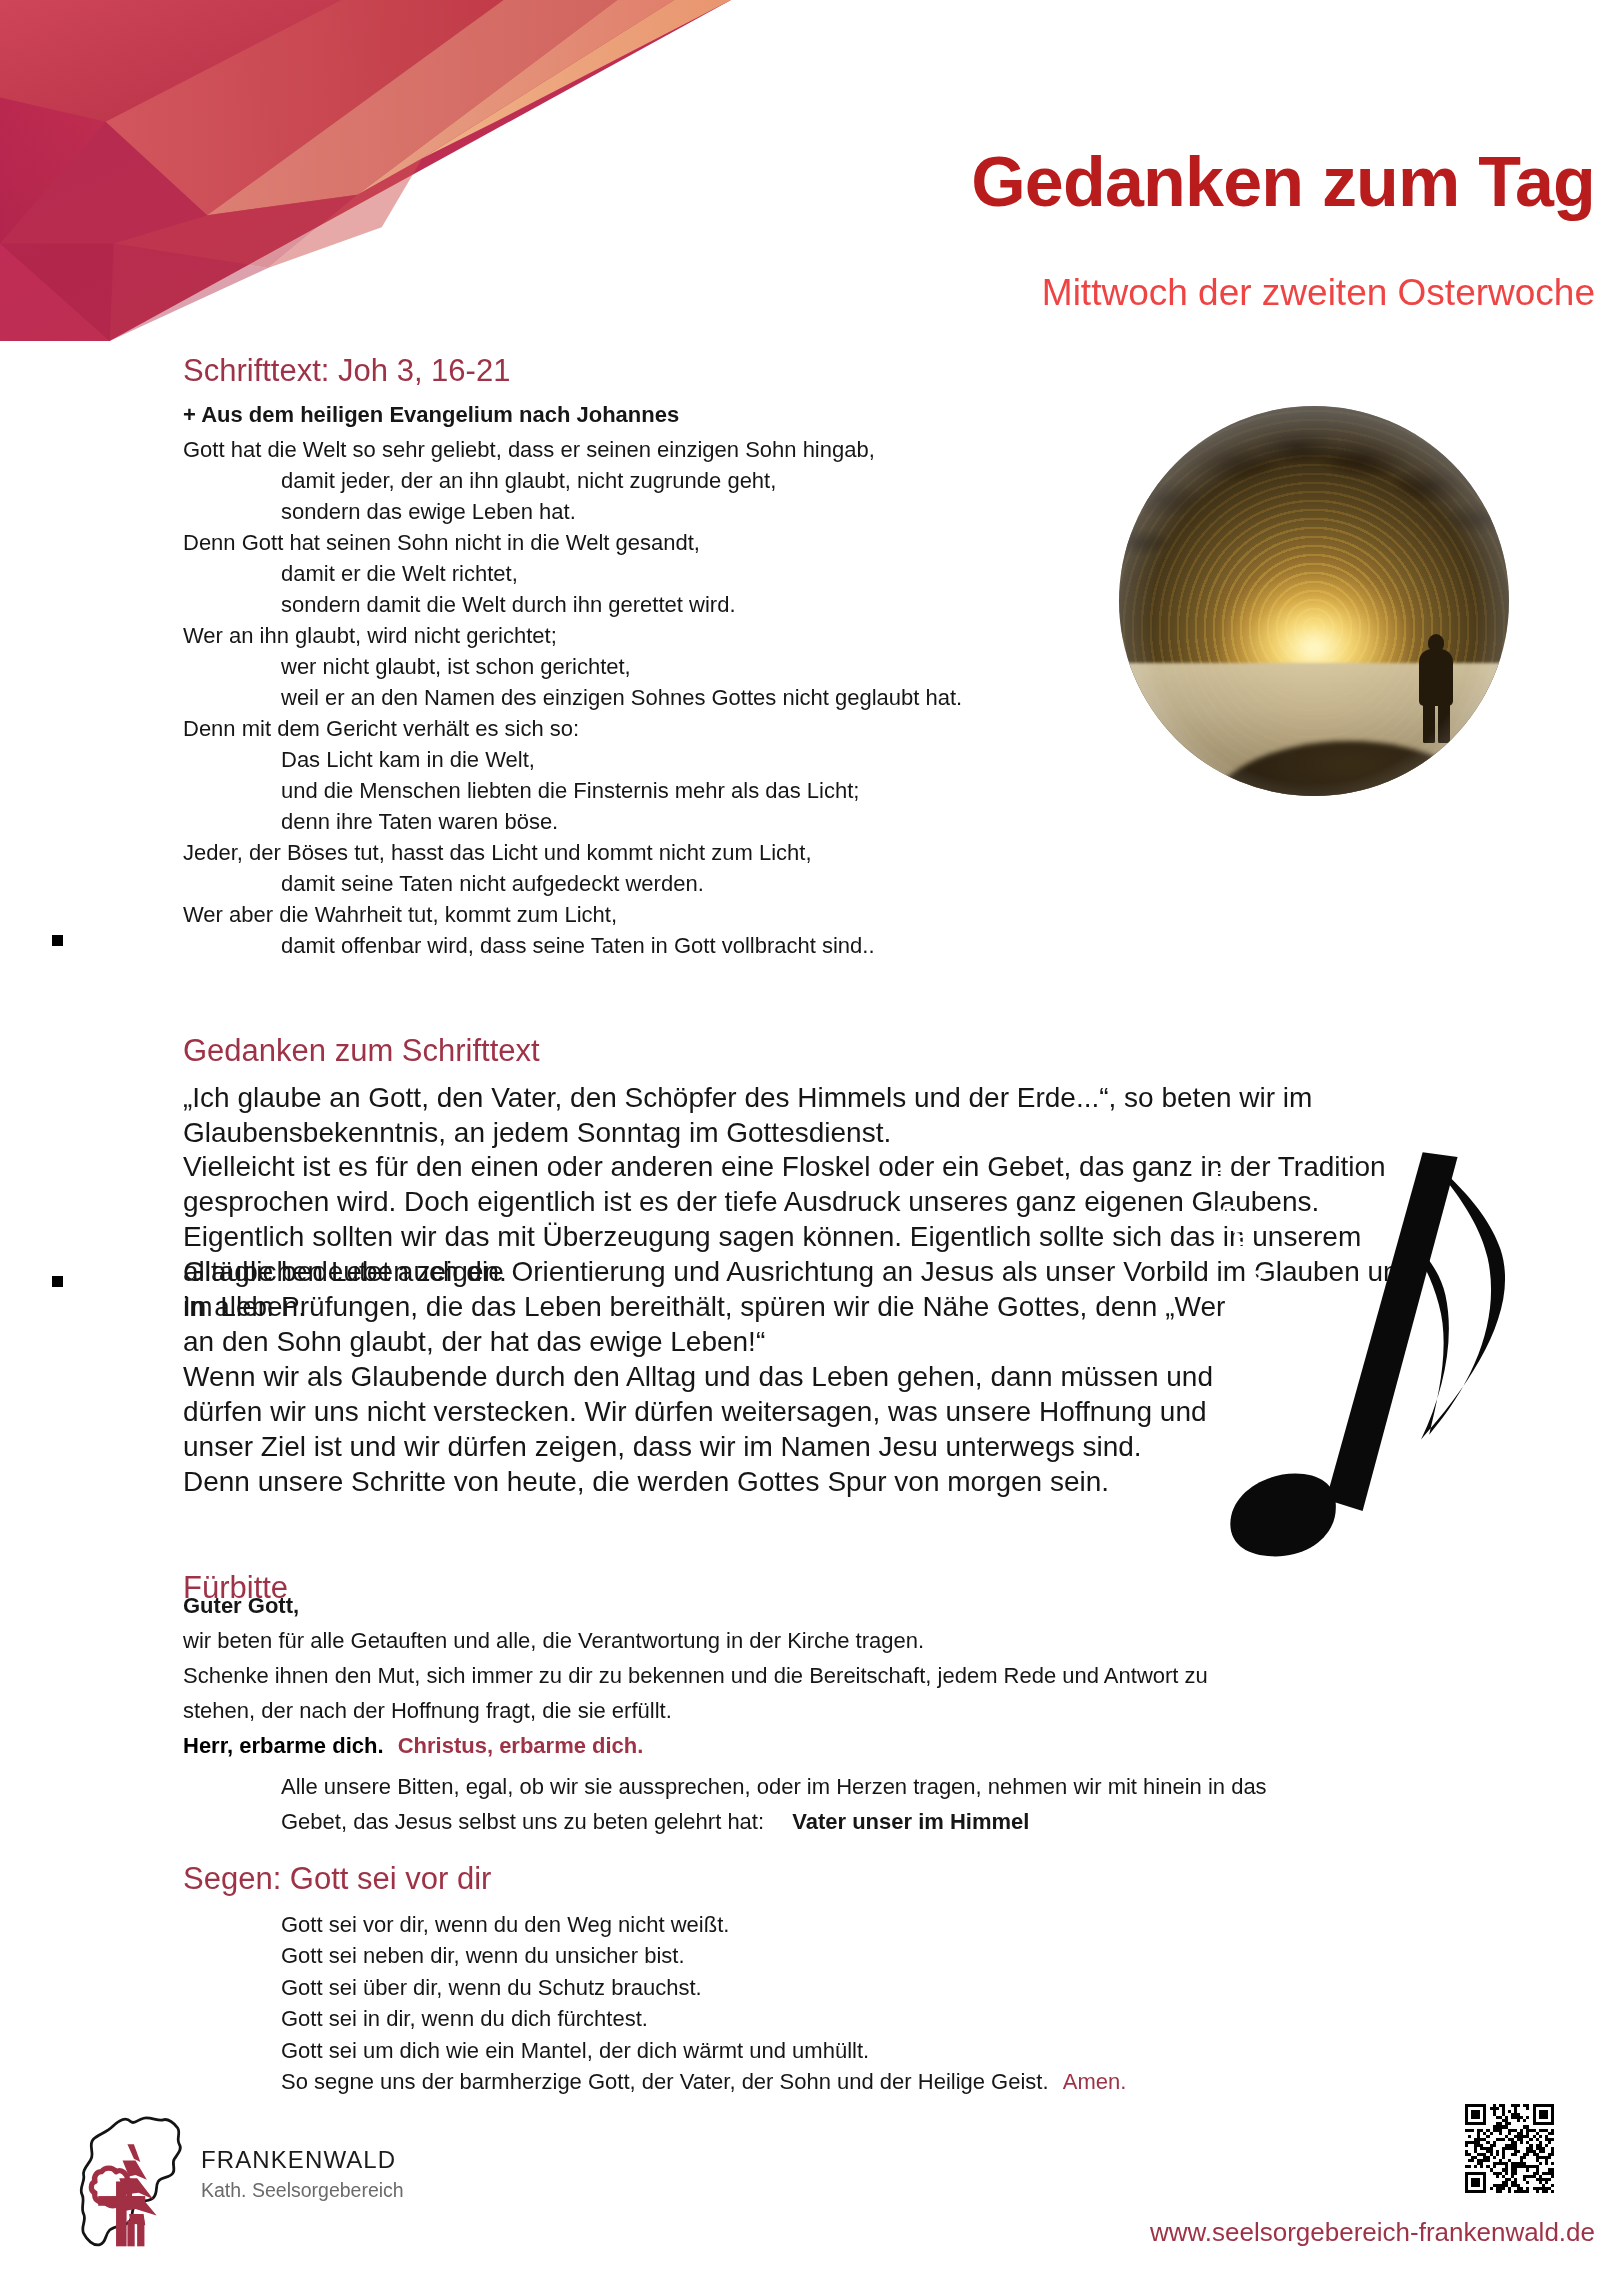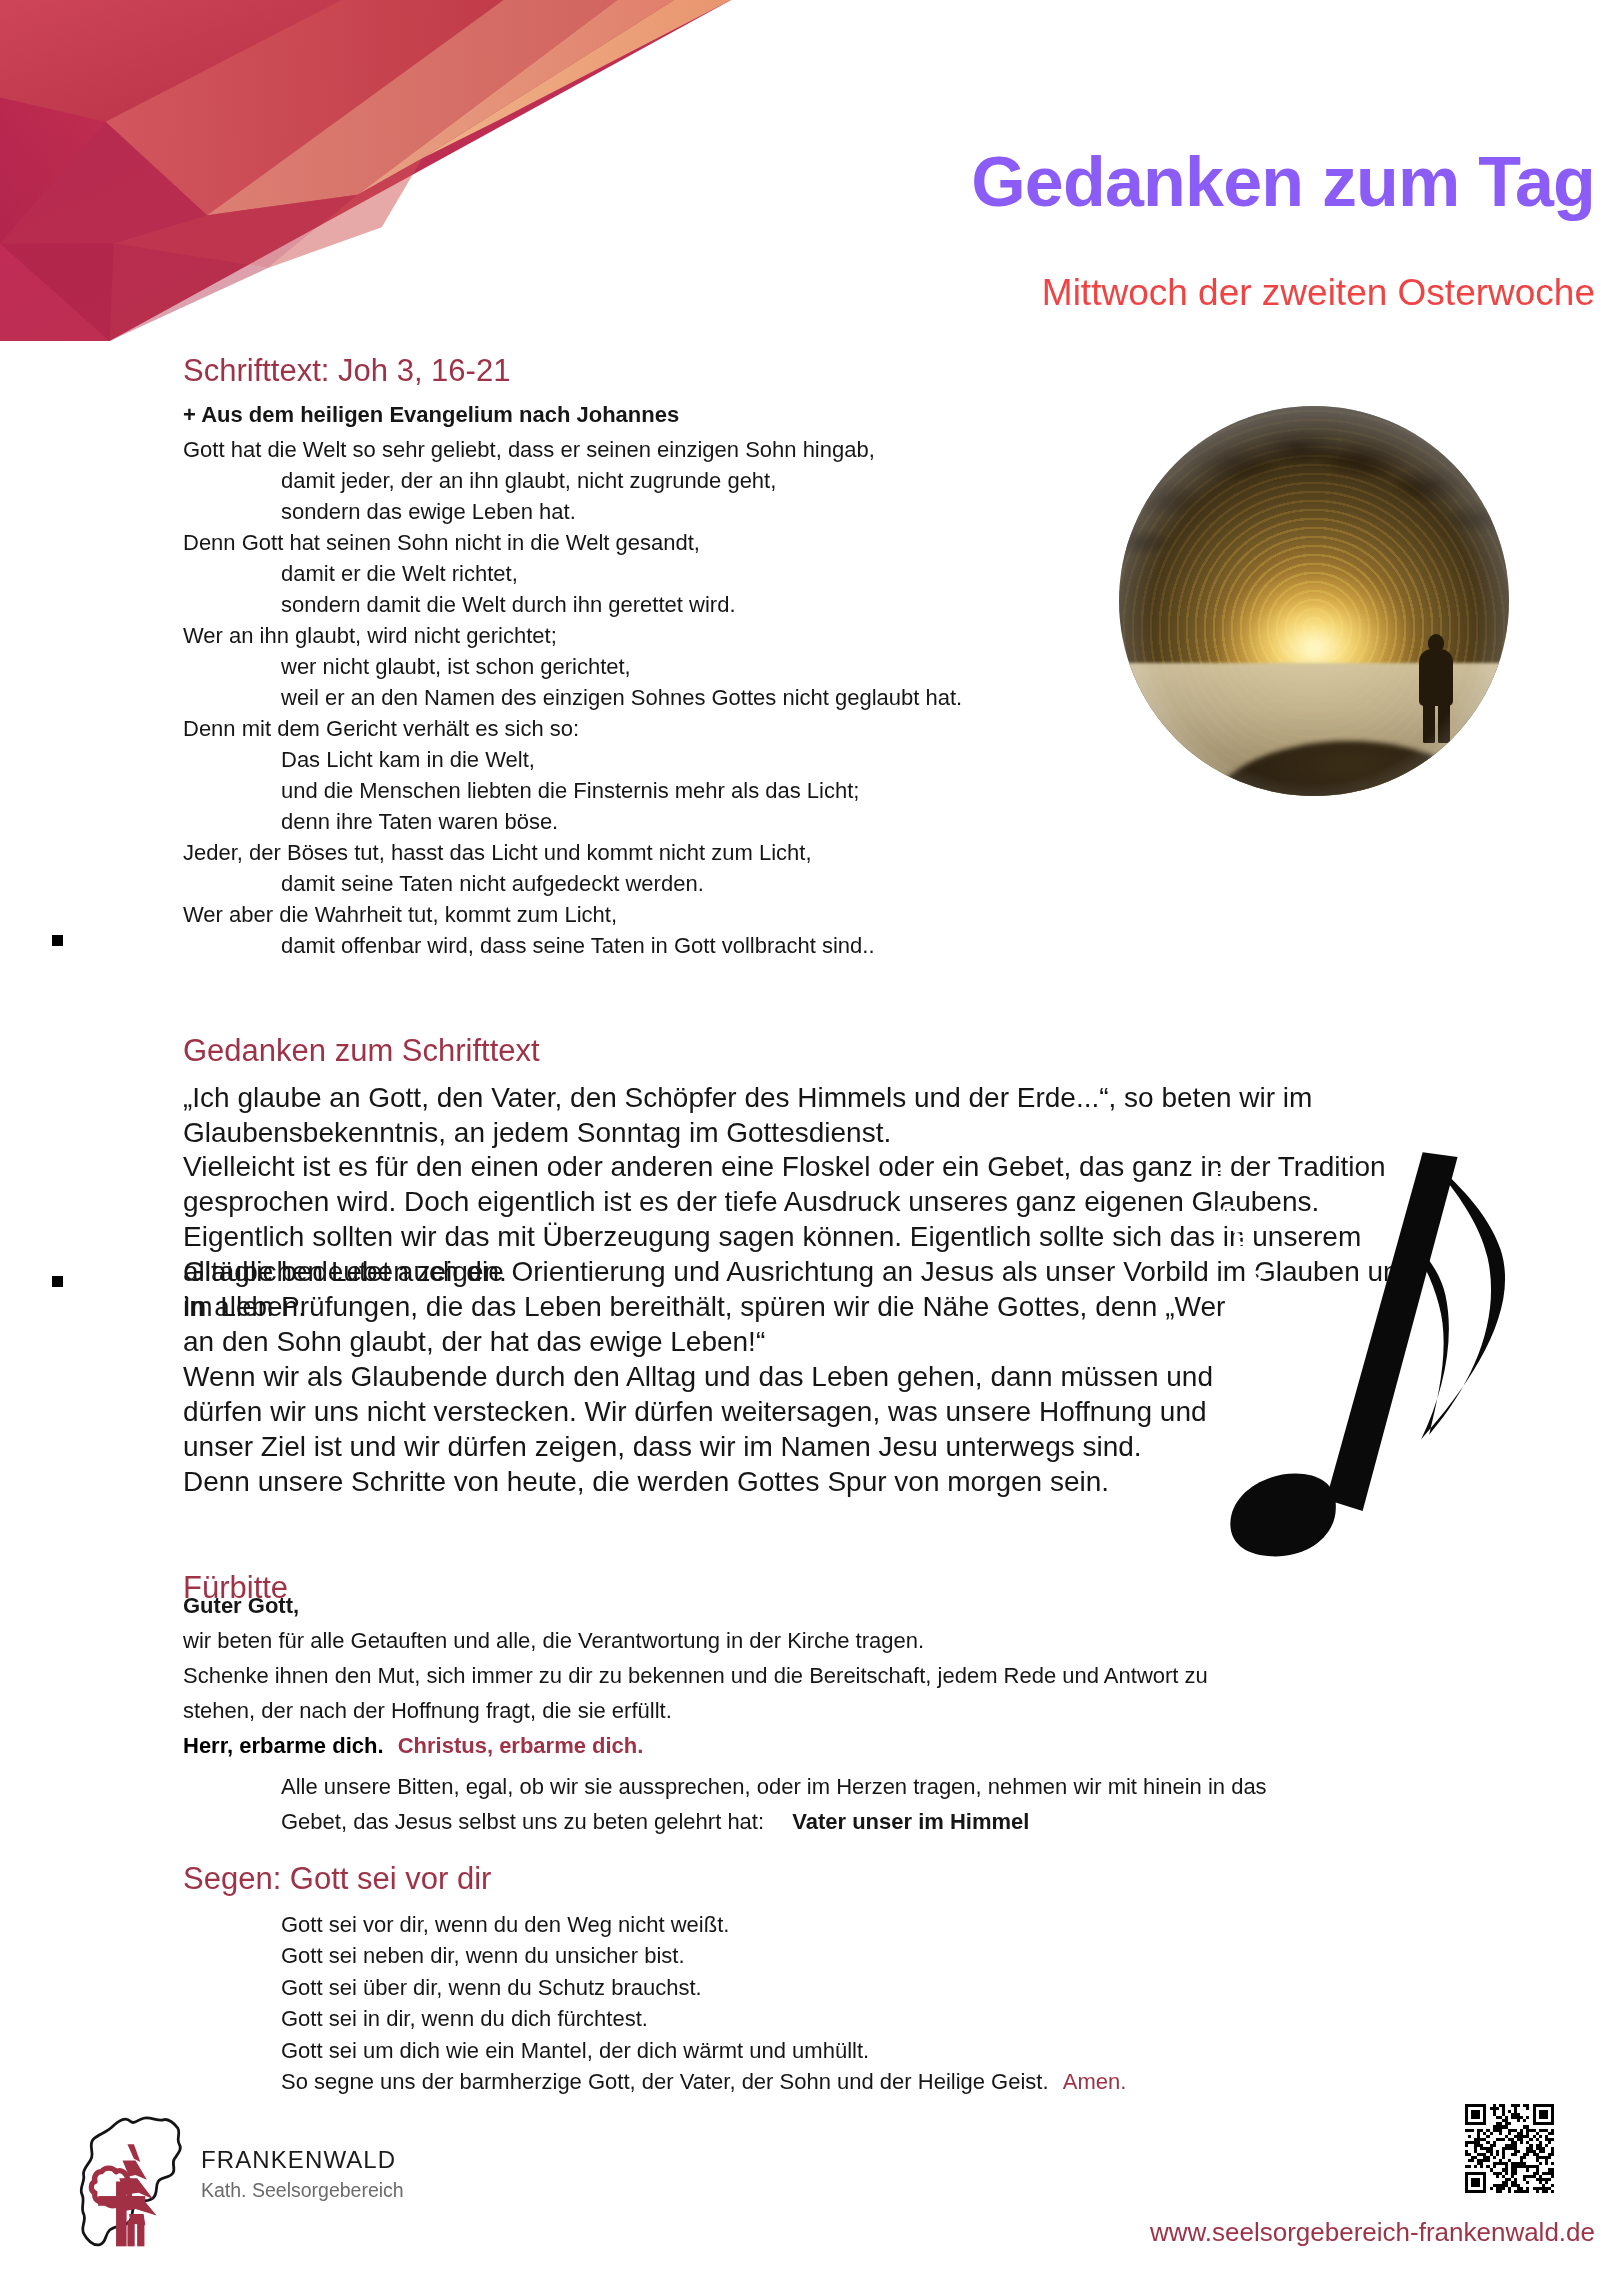--- a/index.html
+++ b/index.html
@@ -13,21 +13,21 @@
   }
 
   
   #banner { position:absolute; left:0; top:0; width:731px; height:341px; }
 
   
   #header { position:absolute; left:0; top:0; width:1623px; }
   .doc-title {
     position:absolute; right:28px; top:142px;
     font-size:70px; font-weight:bold; letter-spacing:-0.8px;
-    color:#8b5cf6; white-space:nowrap;
+    color:#b91c1c; white-space:nowrap;
     font-family:"Liberation Sans", sans-serif;
   }
   .doc-subtitle {
     position:absolute; right:28px; top:272px;
     font-size:37px; color:#ef4444; white-space:nowrap;
   }
 
   
   .section-head {
     position:absolute;

